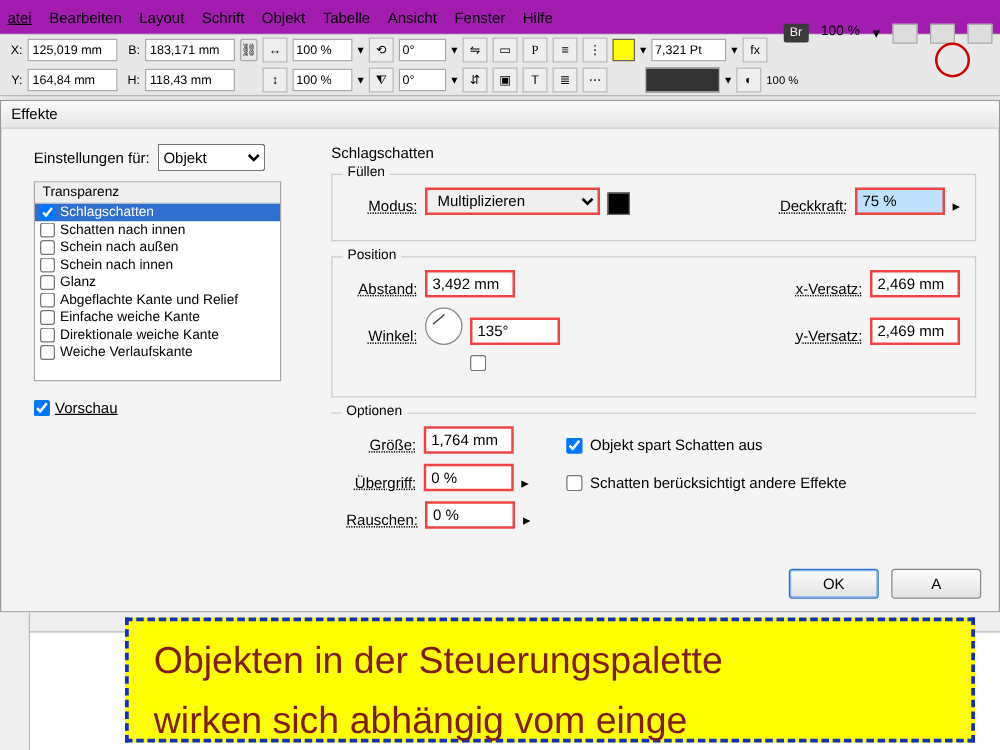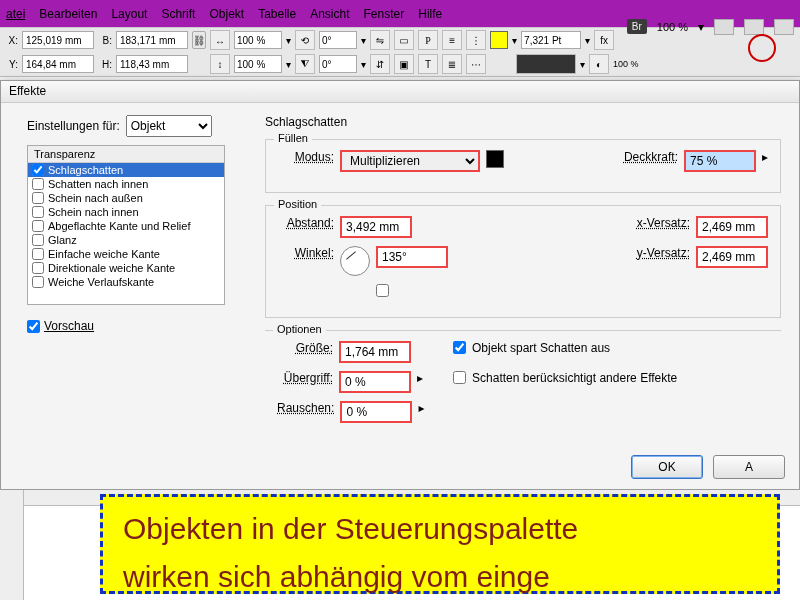--- a/index.html
+++ b/index.html
@@ -1,20 +1,20 @@
 <!DOCTYPE html>
 <html><head>
 <meta charset="utf-8">
 <style>
 * { box-sizing: border-box; margin: 0; padding: 0; font-family: "Segoe UI", Tahoma, sans-serif; }
 body { background: #f0f0f0; width: 800px; height: 600px; overflow: hidden; position: relative; }
 
 .menubar { background: #a21caf; height: 28px; display: flex; align-items: center; padding: 0 6px; gap: 14px; font-size: 12px; border-bottom: 1px solid #ccc; }
 .menubar span { cursor: default; }
-.menubar .right { margin-left: auto; display: flex; align-items: center; gap: 10px; margin-top: 26px; }
+.menubar .right { margin-left: auto; display: flex; align-items: flex-start; gap: 10px; margin-top: 26px; }
 .br-badge { background: #3a3a3a; color: #eee; padding: 2px 5px; font-size: 10px; border-radius: 2px; }
 .zoom-top { font-size: 11px; }
 .dd-icon { width: 20px; height: 16px; background: #ddd; border: 1px solid #aaa; display: inline-block; }
 
 .ctrlbar { background: #e8e8e8; display: flex; flex-direction: column; border-bottom: 1px solid #bbb; }
 .ctrlrow { display: flex; align-items: center; height: 24px; padding: 0 4px; gap: 4px; font-size: 10px; }
 .ctrlrow .lbl { width: 14px; text-align: right; }
 .ctrlrow input.dim { width: 72px; height: 18px; font-size: 10px; padding: 0 3px; border: 1px solid #aaa; }
 .link-icon { width: 14px; height: 36px; border: 1px solid #aaa; border-radius: 2px; display: flex; align-items: center; justify-content: center; font-size: 10px; }
 .small-ico { width: 20px; height: 20px; border: 1px solid #bbb; background: #eee; display: inline-flex; align-items: center; justify-content: center; font-size: 10px; }
@@ -35,21 +35,21 @@
 .fx-item { display: flex; align-items: center; gap: 4px; padding: 1px 4px; }
 .fx-item.sel { background: #2f6fd0; color: #fff; }
 .fx-item input[type=checkbox] { width: 12px; height: 12px; }
 .fx-summary { border: 1px solid #aaa; background: #fff; font-size: 10px; padding: 6px; height: 66px; line-height: 1.35; }
 .preview-row { font-size: 12px; display: flex; align-items: center; gap: 4px; margin-top: 6px; }
 
 .dlg-right { flex: 1; padding: 12px 18px 12px 14px; font-size: 12px; }
 .section-title { margin-bottom: 10px; }
 .fieldset { border: 1px solid #ccc; padding: 10px 12px 12px; margin-bottom: 12px; position: relative; }
 .fieldset .legend { position: absolute; top: -8px; left: 8px; background: #f4f4f4; padding: 0 4px; font-size: 11px; }
-.frow { display: flex; align-items: flex-start; gap: 6px; margin-bottom: 8px; }
+.frow { display: flex; align-items: flex-end; gap: 6px; margin-bottom: 8px; }
 .frow label { min-width: 56px; text-align: right; text-decoration: underline; text-decoration-style: dotted; }
 .frow select, .frow input[type=text] { height: 22px; font-size: 12px; padding: 0 4px; border: 2px solid #ef4444; }
 .frow input[type=text] { width: 72px; }
 .modus-sel { width: 140px; }
 .black-sw { width: 18px; height: 18px; background: #000; border: 1px solid #666; }
 .opacity-input { width: 52px; background: #bfe0ff; }
 .angle-dial { width: 30px; height: 30px; border: 1px solid #888; border-radius: 50%; position: relative; background: #fff; }
 .angle-dial::after { content: ""; position: absolute; width: 12px; height: 1px; background: #333; top: 8px; left: 4px; transform: rotate(-40deg); }
 .spacer { flex: 1; }
 .btnrow { position: absolute; bottom: 10px; right: 14px; display: flex; gap: 10px; }
@@ -156,25 +156,25 @@
         <div class="fx-item">
             <input type="checkbox" style="">
             <span>Schein nach außen</span>
           </div>
         <div class="fx-item">
             <input type="checkbox" style="">
             <span>Schein nach innen</span>
           </div>
         <div class="fx-item">
             <input type="checkbox" style="">
+            <span>Glanz</span>
+          </div>
+        <div class="fx-item">
+            <input type="checkbox" style="">
             <span>Abgeflachte Kante und Relief</span>
-          </div>
-        <div class="fx-item">
-            <input type="checkbox" style="">
-            <span>Glanz</span>
           </div>
         <div class="fx-item">
             <input type="checkbox" style="">
             <span>Einfache weiche Kante</span>
           </div>
         <div class="fx-item">
             <input type="checkbox" style="">
             <span>Direktionale weiche Kante</span>
           </div>
         <div class="fx-item">

